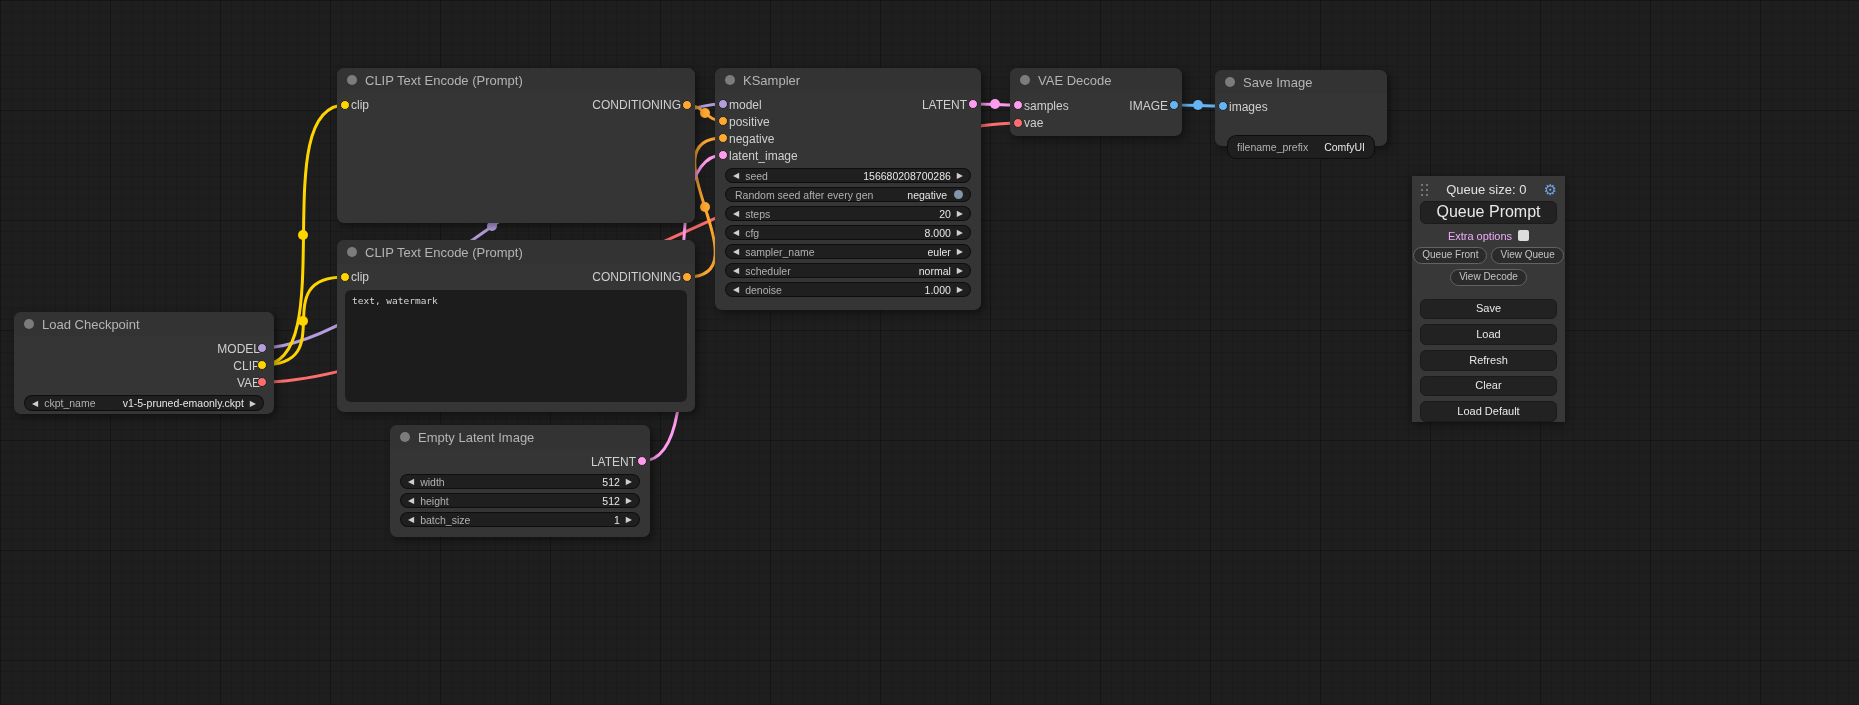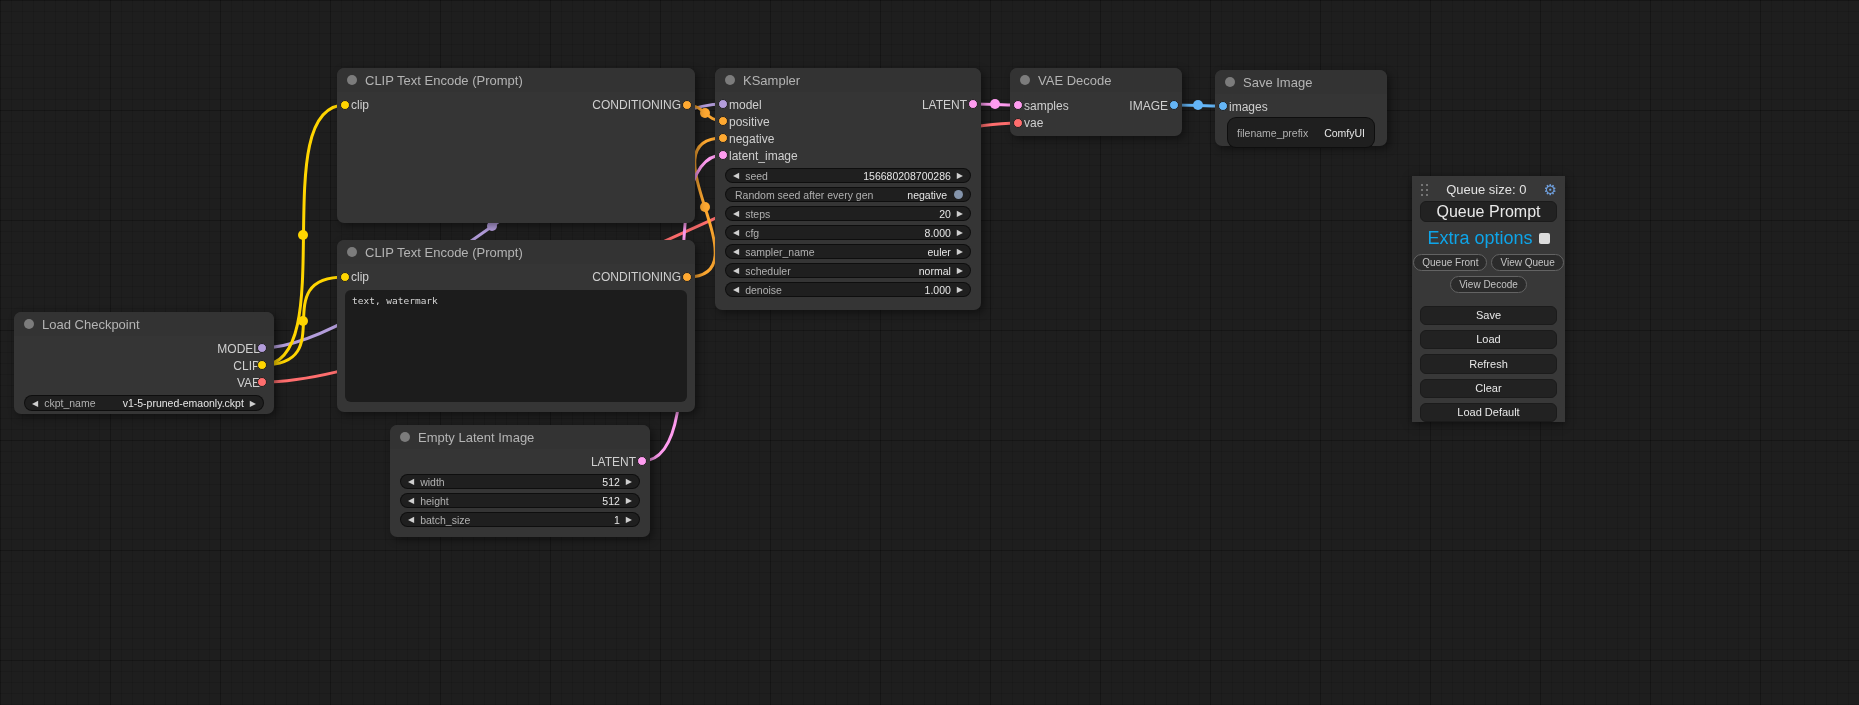--- a/index.html
+++ b/index.html
@@ -72,21 +72,21 @@
   }
   .qp-title{ flex:1; text-align:center; font-size:13px; color:#e2e2e2; }
   .gear{ font-size:15px; color:#6f9fdd; flex:none; line-height:14px; cursor:pointer; }
   button{ font-family:"Liberation Sans", sans-serif; cursor:pointer; }
   .qp-big{
     margin:5px 8px 0; height:21px;
     background:#222222; border:1px solid #1b1b1b; border-radius:6px;
     color:#e8e8e8; font-size:11px; line-height:1;
   }
   .qp-prompt{ margin-top:3px; height:23px; font-size:16px; }
-  .qp-extra{ display:flex; align-items:center; justify-content:center; gap:6px; margin-top:6px; color:#0ea5e9; font-size:18px; }
+  .qp-extra{ display:flex; align-items:center; justify-content:center; gap:6px; margin-top:6px; color:#f0abfc; font-size:11px; }
   .checkbox{ width:11px; height:11px; background:#dddddd; border-radius:2px; display:inline-block; }
   .qp-row{ display:flex; justify-content:center; gap:4px; margin-top:5px; }
   .qp-small{
     background:#2b2b2b; border:1px solid #636363; border-radius:10px;
     color:#c3c3c3; font-size:10px; padding:1px 8px; line-height:10px; height:17px;
   }
   .gap-top{ margin-top:13px; }
 </style>
 </head>
 <body>
@@ -265,21 +265,21 @@
 </div>
 
 <div class="node" style="left:1215px;top:70px;width:172px;height:76px">
   <div class="node-header">
     <span class="title-dot"></span>
     <span class="node-title">Save Image</span>
   </div>
   <div class="slot-row mt4">
     <span class="slot-label">images</span>
   </div>
-  <div class="widget noarrow" style="margin:2px 12px 0;height:31px">
+  <div class="widget noarrow" style="margin:20px 12px 0;height:24px">
     <span class="wlabel">filename_prefix</span>
     <span class="wvalue">ComfyUI</span>
   </div>
 </div>
 
 <svg class="layer" id="ports">
   <g stroke="#222" stroke-width="1">
     <circle cx="262" cy="348" r="4.5" fill="#B39DDB"></circle>
     <circle cx="262" cy="365" r="4.5" fill="#FFD500"></circle>
     <circle cx="262" cy="382" r="4.5" fill="#FF6E6E"></circle>

